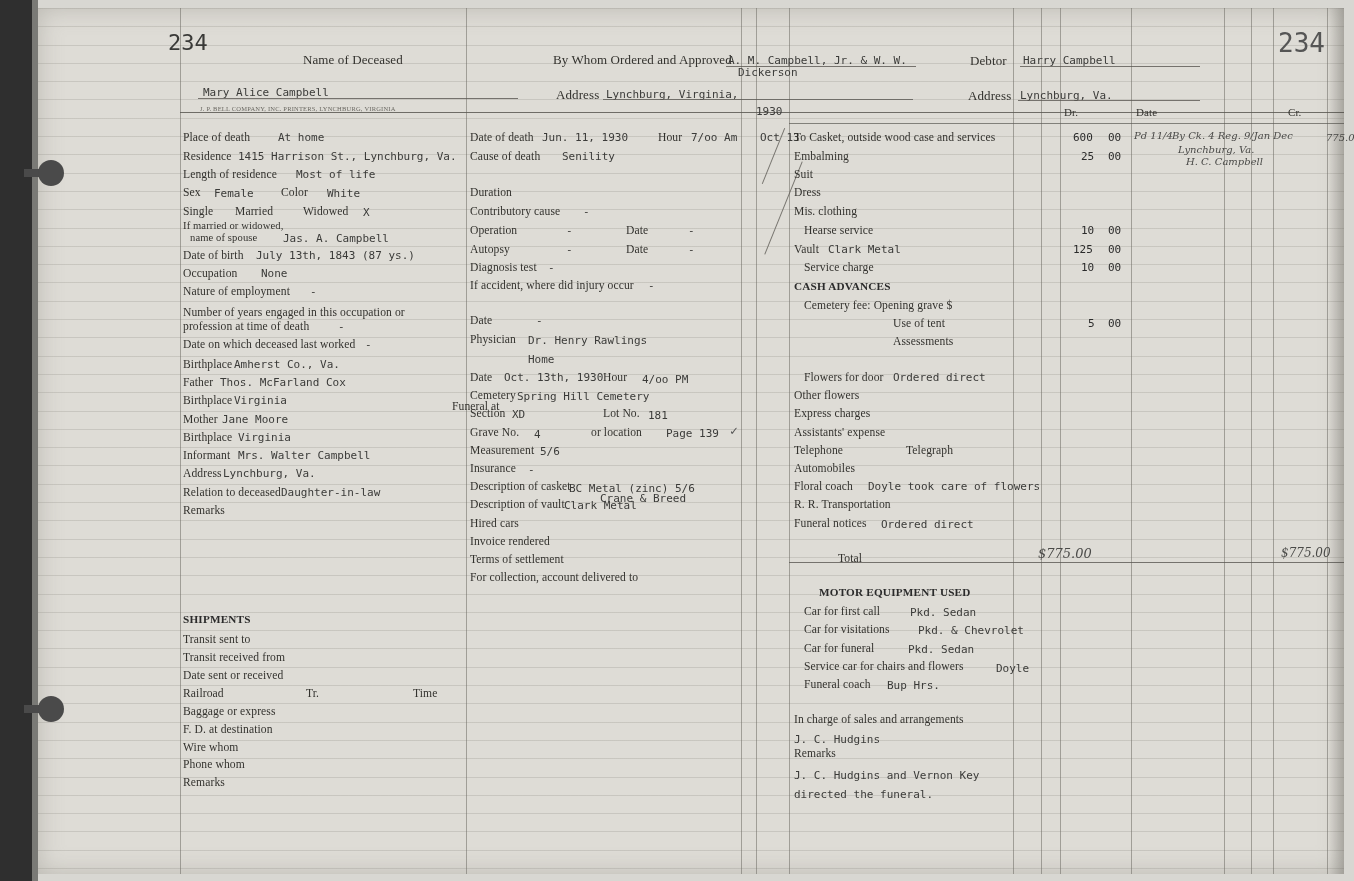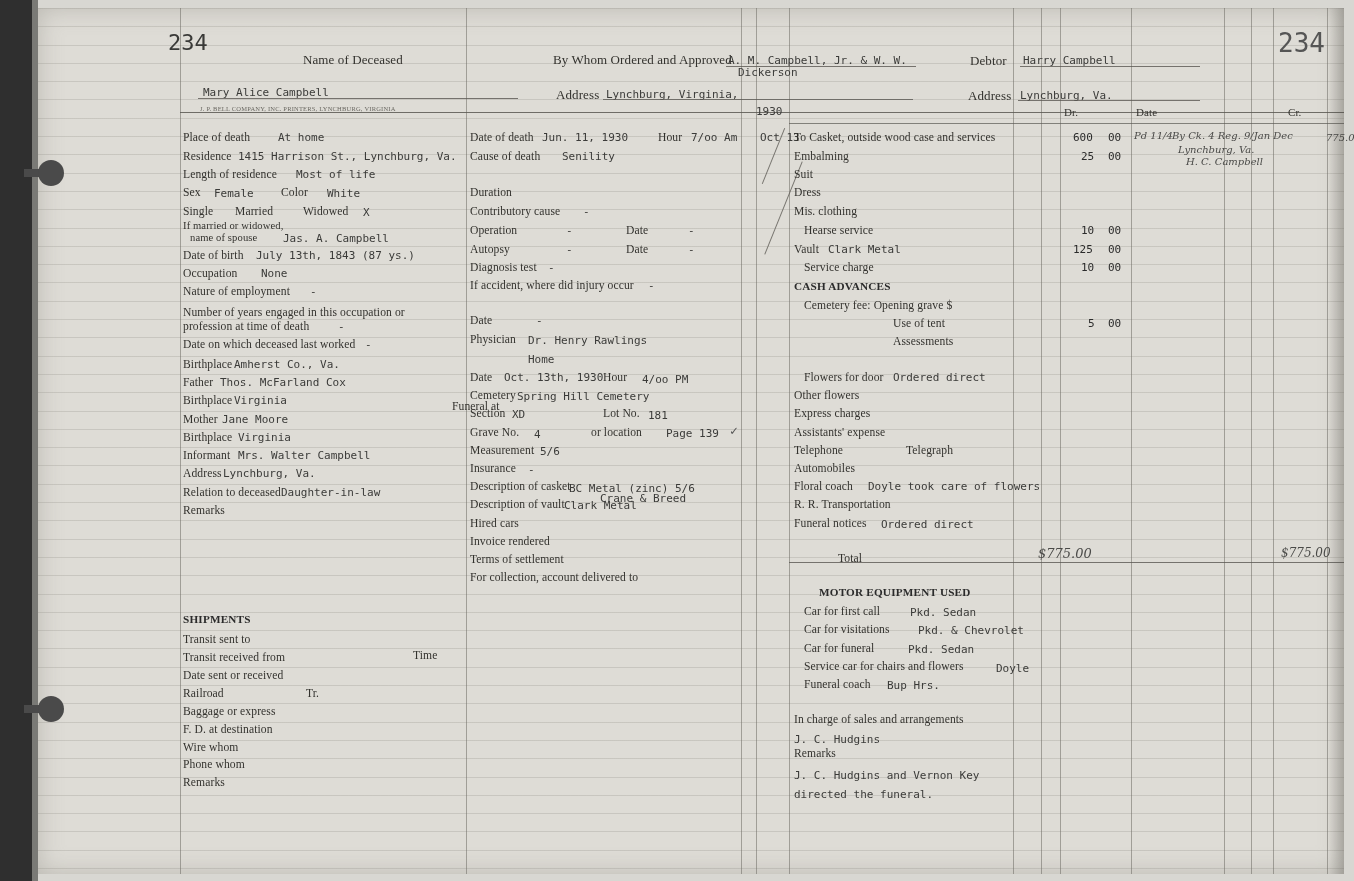--- a/index.html
+++ b/index.html
@@ -186,21 +186,21 @@
     <div class="val" style="left:243px;top:478px;">Daughter-in-law</div>
 
     <div class="label printed" style="left:145px;top:496px;">Remarks</div>
 
     <div class="label caps" style="left:145px;top:605px;">SHIPMENTS</div>
     <div class="label printed" style="left:145px;top:625px;">Transit sent to</div>
     <div class="label printed" style="left:145px;top:643px;">Transit received from</div>
     <div class="label printed" style="left:145px;top:661px;text-align:right;">Date sent or received</div>
     <div class="label printed" style="left:145px;top:679px;">Railroad</div>
     <div class="label printed" style="left:268px;top:679px;">Tr.</div>
-    <div class="label printed" style="left:375px;top:641px;">Time</div>
+    <div class="label printed" style="left:375px;top:679px;">Time</div>
     <div class="label printed" style="left:145px;top:697px;">Baggage or express</div>
     <div class="label printed" style="left:145px;top:715px;">F. D. at destination</div>
     <div class="label printed" style="left:145px;top:733px;">Wire whom</div>
     <div class="label printed" style="left:145px;top:750px;">Phone whom</div>
     <div class="label printed" style="left:145px;top:768px;">Remarks</div>
 
     <div class="label printed" style="left:432px;top:123px;">Date of death</div>
     <div class="val" style="left:504px;top:123px;">Jun. 11, 1930</div>
     <div class="label printed" style="left:620px;top:123px;">Hour</div>
     <div class="val" style="left:653px;top:123px;">7/oo Am</div>

